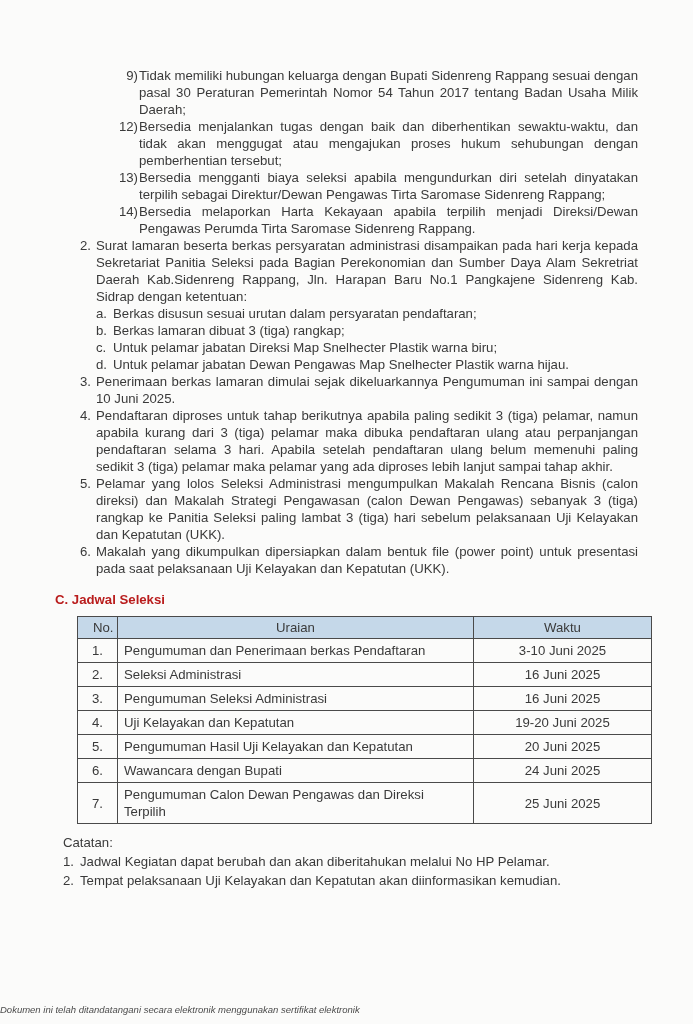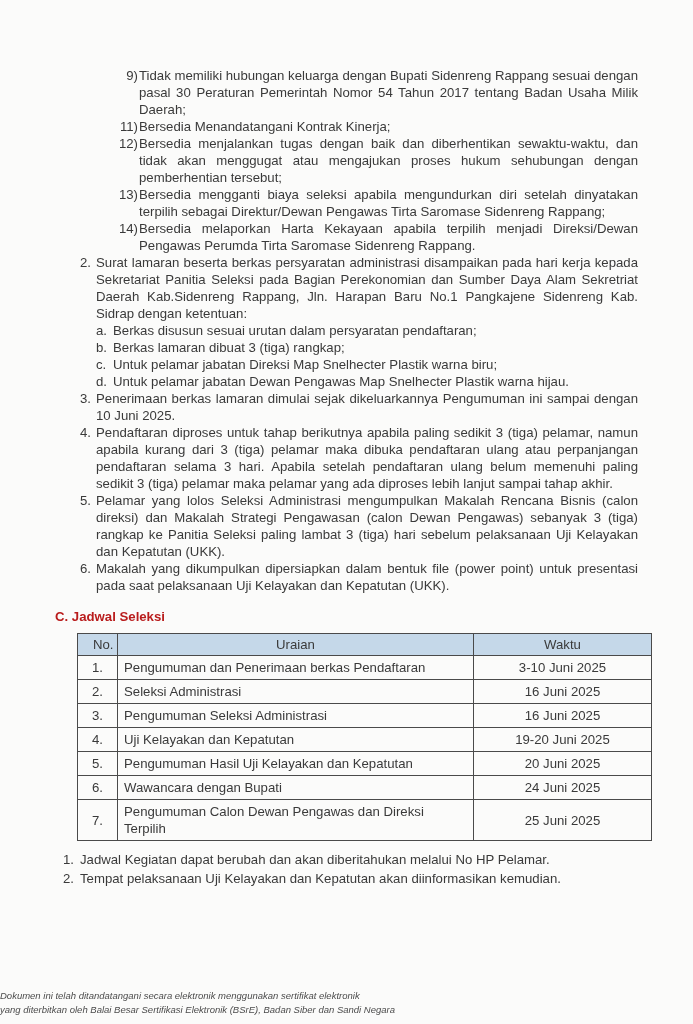--- a/index.html
+++ b/index.html
@@ -81,24 +81,20 @@
 <body>
 
 <div class="content">
 
   <div class="req-list">
     <div class="req-item">
       <span class="num">9)</span>
       <span class="txt">Tidak memiliki hubungan keluarga dengan Bupati Sidenreng Rappang sesuai dengan pasal 30 Peraturan Pemerintah Nomor 54 Tahun 2017 tentang Badan Usaha Milik Daerah;</span>
     </div>
     <div class="req-item">
-      <span class="num">11)</span>
-      <span class="txt">Bersedia Menandatangani Kontrak Kinerja;</span>
-    </div>
-    <div class="req-item">
       <span class="num">12)</span>
       <span class="txt">Bersedia menjalankan tugas dengan baik dan diberhentikan sewaktu-waktu, dan tidak akan menggugat atau mengajukan proses hukum sehubungan dengan pemberhentian tersebut;</span>
     </div>
     <div class="req-item">
       <span class="num">13)</span>
       <span class="txt">Bersedia mengganti biaya seleksi apabila mengundurkan diri setelah dinyatakan terpilih sebagai Direktur/Dewan Pengawas Tirta Saromase Sidenreng Rappang;</span>
     </div>
     <div class="req-item">
       <span class="num">14)</span>
       <span class="txt">Bersedia melaporkan Harta Kekayaan apabila terpilih menjadi Direksi/Dewan Pengawas Perumda Tirta Saromase Sidenreng Rappang.</span>
@@ -198,28 +194,28 @@
       </tr>
       <tr>
         <td class="no">7.</td>
         <td class="uraian">Pengumuman Calon Dewan Pengawas dan Direksi Terpilih</td>
         <td class="waktu">25 Juni 2025</td>
       </tr>
     </tbody>
   </table>
 
   <div class="notes">
+    <div>Catatan:</div>
     <div class="note-item">
       <span class="num">1.</span>
       <span class="txt">Jadwal Kegiatan dapat berubah dan akan diberitahukan melalui No HP Pelamar.</span>
     </div>
     <div class="note-item">
       <span class="num">2.</span>
       <span class="txt">Tempat pelaksanaan Uji Kelayakan dan Kepatutan akan diinformasikan kemudian.</span>
     </div>
   </div>
 
 </div>
 
 <div class="footer">
   <div>Dokumen ini telah ditandatangani secara elektronik menggunakan sertifikat elektronik</div>
-  <div>yang diterbitkan oleh Balai Besar Sertifikasi Elektronik (BSrE), Badan Siber dan Sandi Negara</div>
 </div>
 
 </body></html>

